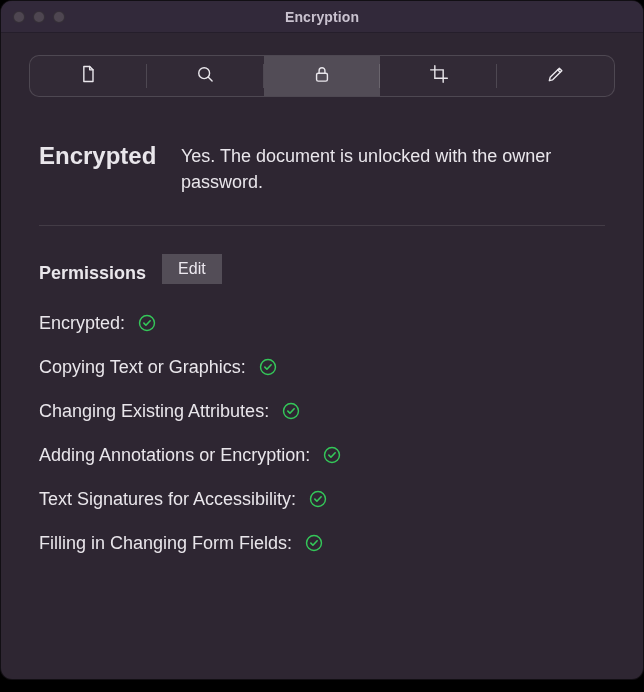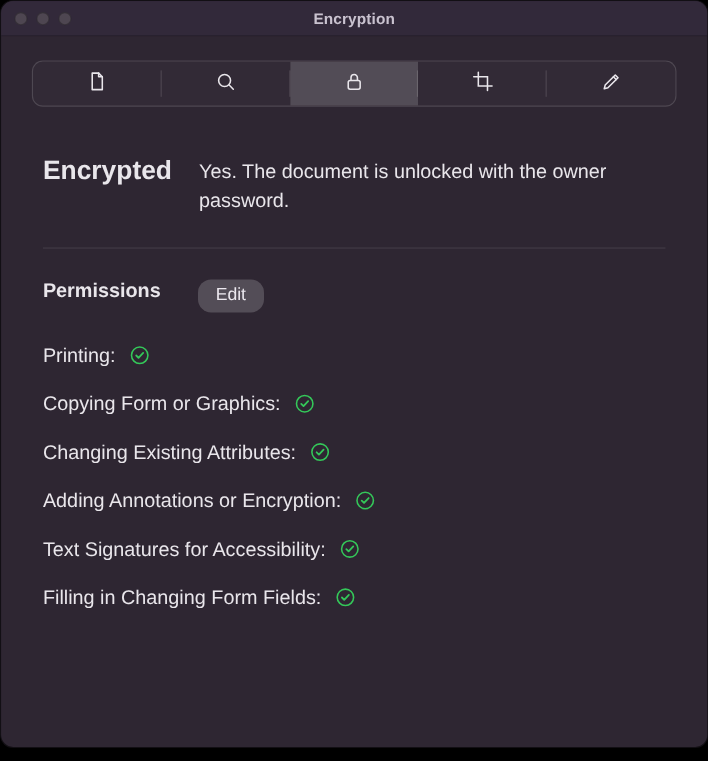--- a/index.html
+++ b/index.html
@@ -120,34 +120,34 @@
     font-size: 18px;
     line-height: 26px;
   }
   .divider {
     height: 1px;
     background: var(--border);
     margin: 30px 0 28px 0;
   }
   .perm-header {
     display: flex;
-    align-items: flex-start;
-    gap: 34px;
+    align-items: flex-end;
+    gap: 16px;
     margin-bottom: 28px;
   }
   .perm-header .label {
     font-weight: 700;
     font-size: 18px;
   }
   .edit-btn {
     display: inline-flex;
     align-items: center;
     height: 30px;
     padding: 0 16px;
-    border-radius: 12px;
+    border-radius: 0;
     background: var(--button-bg);
     font-size: 16px;
     font-weight: 500;
     color: #ece8ef;
   }
   .perm-list {
     display: flex;
     flex-direction: column;
     gap: 22px;
   }
@@ -232,30 +232,30 @@
 
     <div class="divider"></div>
 
     <div class="perm-header">
       <div class="label">Permissions</div>
       <div class="edit-btn">Edit</div>
     </div>
 
     <div class="perm-list">
       <div class="perm-item">
-        <span>Printing:</span>
-        <span class="check">
-          <svg viewBox="0 0 20 20" fill="none">
-              <circle cx="10" cy="10" r="8.3" stroke="#34c759" stroke-width="1.6"></circle>
-              <path d="M6.5 10.2l2.3 2.3 4.7-5" stroke="#34c759" stroke-width="1.8" stroke-linecap="round" stroke-linejoin="round"></path>
-            </svg>
-        </span>
-      </div>
-      <div class="perm-item">
-        <span>Copying Form or Graphics:</span>
+        <span>Encrypted:</span>
+        <span class="check">
+          <svg viewBox="0 0 20 20" fill="none">
+              <circle cx="10" cy="10" r="8.3" stroke="#34c759" stroke-width="1.6"></circle>
+              <path d="M6.5 10.2l2.3 2.3 4.7-5" stroke="#34c759" stroke-width="1.8" stroke-linecap="round" stroke-linejoin="round"></path>
+            </svg>
+        </span>
+      </div>
+      <div class="perm-item">
+        <span>Copying Text or Graphics:</span>
         <span class="check">
           <svg viewBox="0 0 20 20" fill="none">
               <circle cx="10" cy="10" r="8.3" stroke="#34c759" stroke-width="1.6"></circle>
               <path d="M6.5 10.2l2.3 2.3 4.7-5" stroke="#34c759" stroke-width="1.8" stroke-linecap="round" stroke-linejoin="round"></path>
             </svg>
         </span>
       </div>
       <div class="perm-item">
         <span>Changing Existing Attributes:</span>
         <span class="check">

